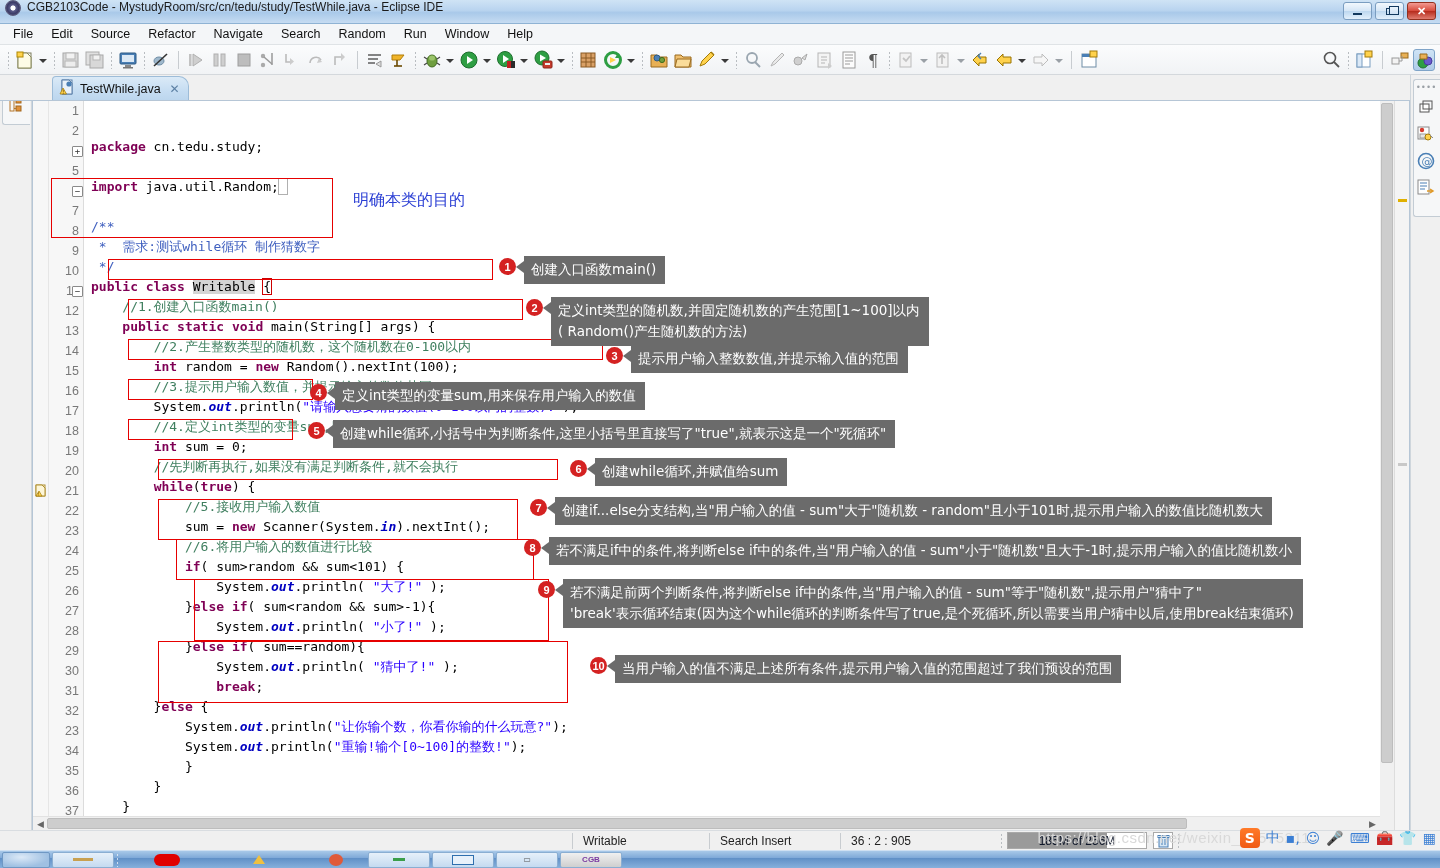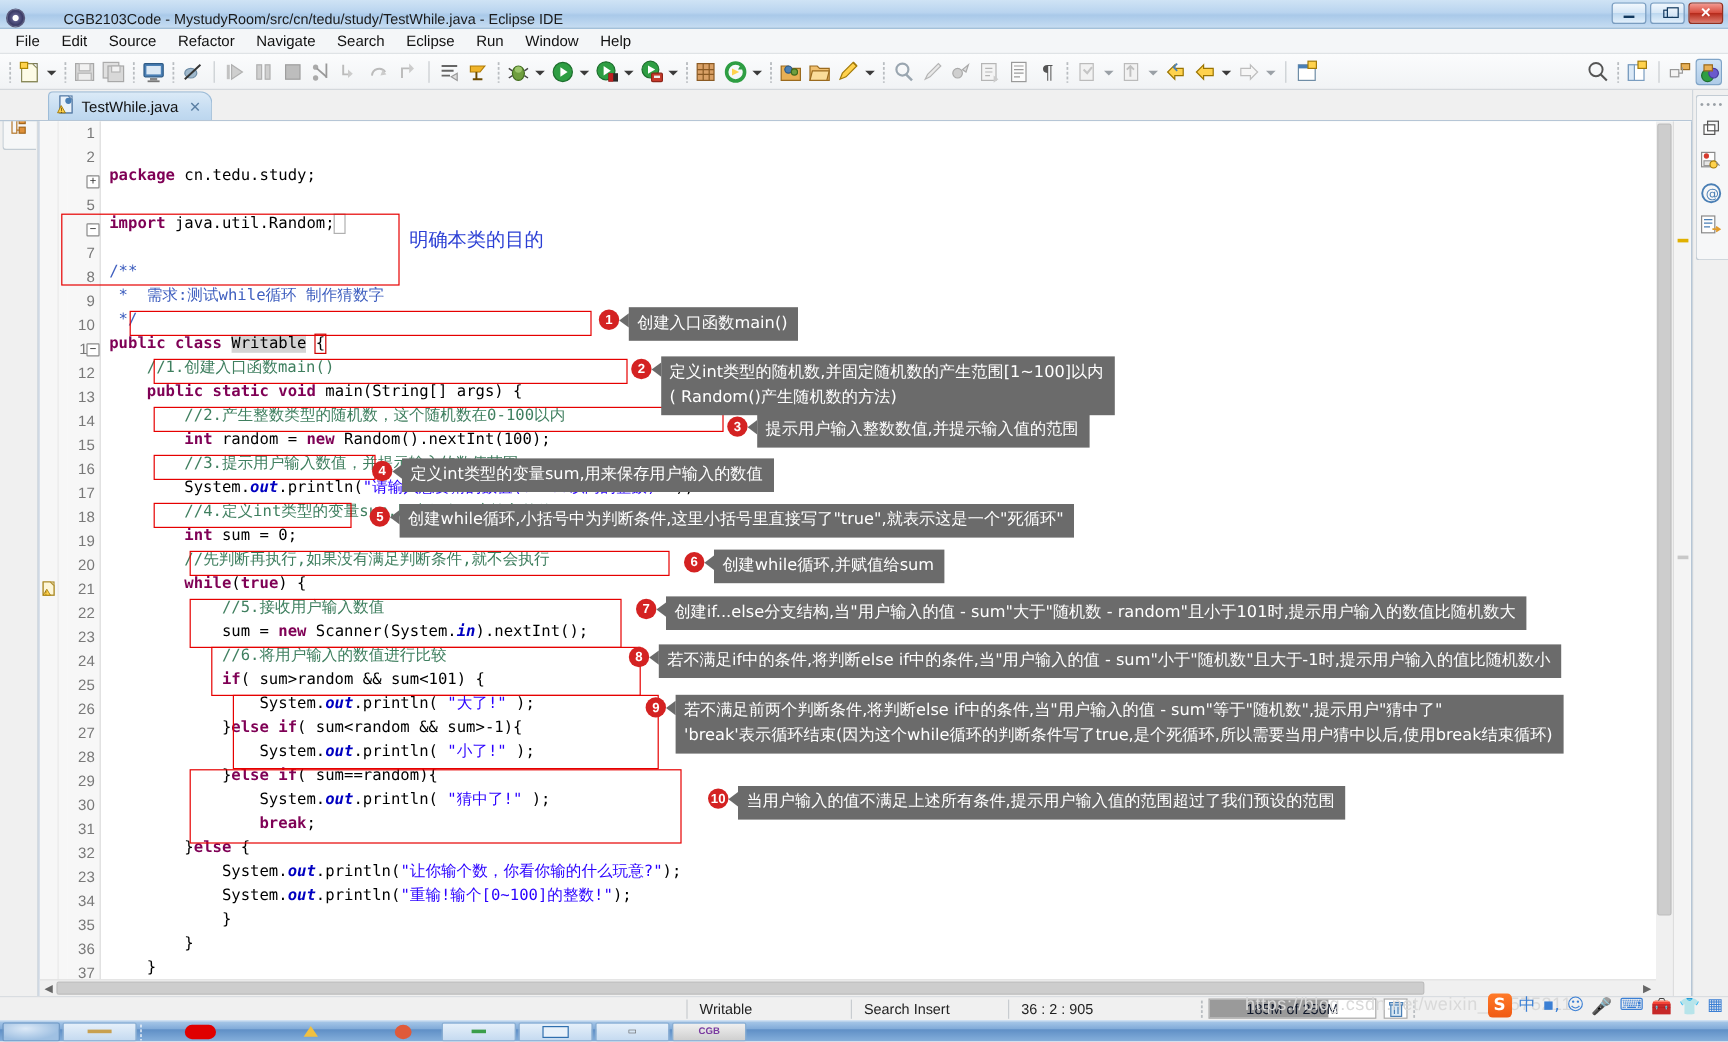--- a/index.html
+++ b/index.html
@@ -11,24 +11,23 @@
     font-size: 12px;
     background: #f0f0f0;
   }
   #app { position: relative; width: 1440px; height: 868px; }
 
   
   .titlebar {
     height: 24px;
     background: linear-gradient(to bottom, #cfe3f5 0%, #b9d4ef 45%, #a9c9e9 55%, #c6dcf2 100%);
     border-bottom: 1px solid #8fb3d4;
-    display: flex; align-items: flex-end;
+    display: flex; align-items: flex-start;
     padding-left: 5px;
     position: relative;
-    gap: 26px;
   }
   .tb-appicon {
     width: 16px; height: 16px; margin-right: 6px;
     border-radius: 50%;
     background: radial-gradient(circle at 50% 50%, #ffffff 0%, #ffffff 22%, #5c5c8a 30%, #3b3b66 60%, #8f8fb5 100%);
     border: 1px solid #5a5a7a;
     flex: none;
   }
   .tb-title {
     font-size: 12px; color: #1a1a1a; font-weight: normal;
@@ -87,21 +86,21 @@
   }
   .tarrow.dim:after { border-top-color: #9aa0a6; }
 
   
   .ticon svg { display:block; width: 22px; height: 22px; }
 
   
   .tabrow {
     height: 26px; background: #f0f0f0;
     display: flex; align-items: flex-end;
-    padding-left: 40px;
+    padding-left: 52px;
     border-bottom: 1px solid #b6c6d6;
     position: relative;
   }
   .etab {
     height: 24px; display: flex; align-items: center; gap: 5px;
     padding: 0 8px 0 6px;
     background: linear-gradient(to bottom, #dbeaf7, #c6ddf2 60%, #bcd6ee);
     border: 1px solid #9dbcd8; border-bottom: none;
     border-radius: 4px 10px 0 0;
     font-size: 12.5px; color: #111;
@@ -325,21 +324,21 @@
     </div>
   </div>
 
   <div class="menubar">
     <div class="menu-item">File</div>
     <div class="menu-item">Edit</div>
     <div class="menu-item">Source</div>
     <div class="menu-item">Refactor</div>
     <div class="menu-item">Navigate</div>
     <div class="menu-item">Search</div>
-    <div class="menu-item">Eclipse</div>
+    <div class="menu-item">Random</div>
     <div class="menu-item">Run</div>
     <div class="menu-item">Window</div>
     <div class="menu-item">Help</div>
   </div>
 
   <div class="toolbar">
     <div class="tdots"></div>
 
     <div class="ticon">
       <svg viewBox="0 0 22 22">
@@ -766,21 +765,21 @@
       <div class="ovmark" style="top:98px; background:#e0b000;"></div>
       <div class="ovmark" style="top:362px; background:#c8c8c8;"></div>
     </div>
     <div class="hscroll">
       <div class="hthumb"></div>
       <div class="scr-arrow" style="left:4px;top:2px;">◀</div>
       <div class="scr-arrow" style="right:4px;top:2px;">▶</div>
     </div>
   </div>
 
-  <div class="bluetext" style="left:341px; top:190px;">明确本类的目的</div>
+  <div class="bluetext" style="left:353px; top:190px;">明确本类的目的</div>
 
   <div class="callout" style="left:499px; top:256px;">
     <div class="cnum">1</div>
     <div class="cbeak"></div>
     <div class="cbody">创建入口函数main()</div>
   </div>
 
   <div class="callout" style="left:526px; top:297px;">
     <div class="cnum">2</div>
     <div class="cbeak"></div>

